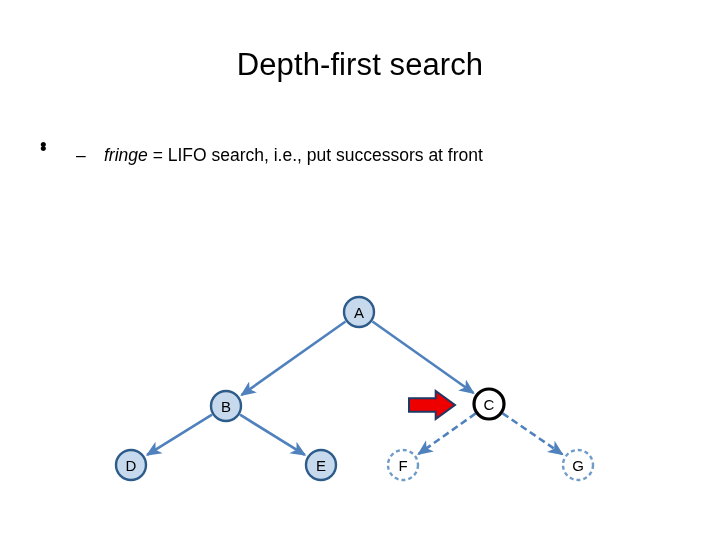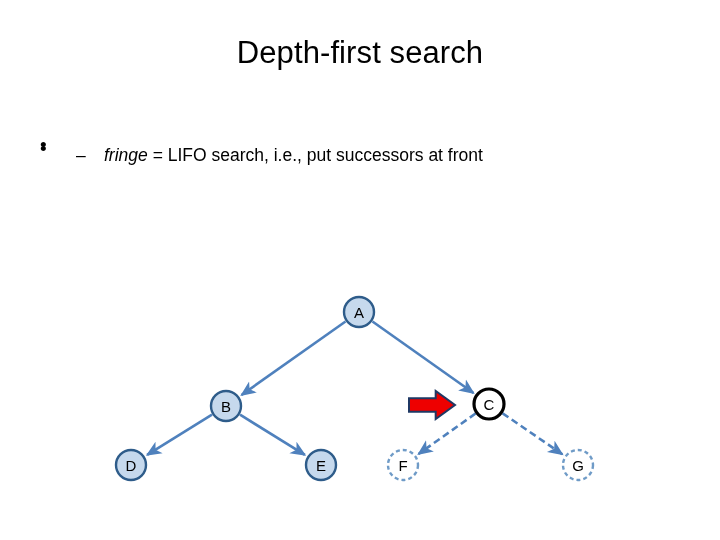--- a/index.html
+++ b/index.html
@@ -14,21 +14,21 @@
     overflow: hidden;
     font-family: "Liberation Sans", sans-serif;
     color: #000000;
   }
   #slide {
     position: absolute;
     inset: 0;
   }
   #slide-title {
     position: absolute;
-    top: 34px;
+    top: 46px;
     left: 0;
     width: 720px;
     text-align: center;
     font-size: 31px;
     font-weight: 400;
     line-height: 38px;
     letter-spacing: 0.1px;
     color: #000000;
   }
   #body-text {

